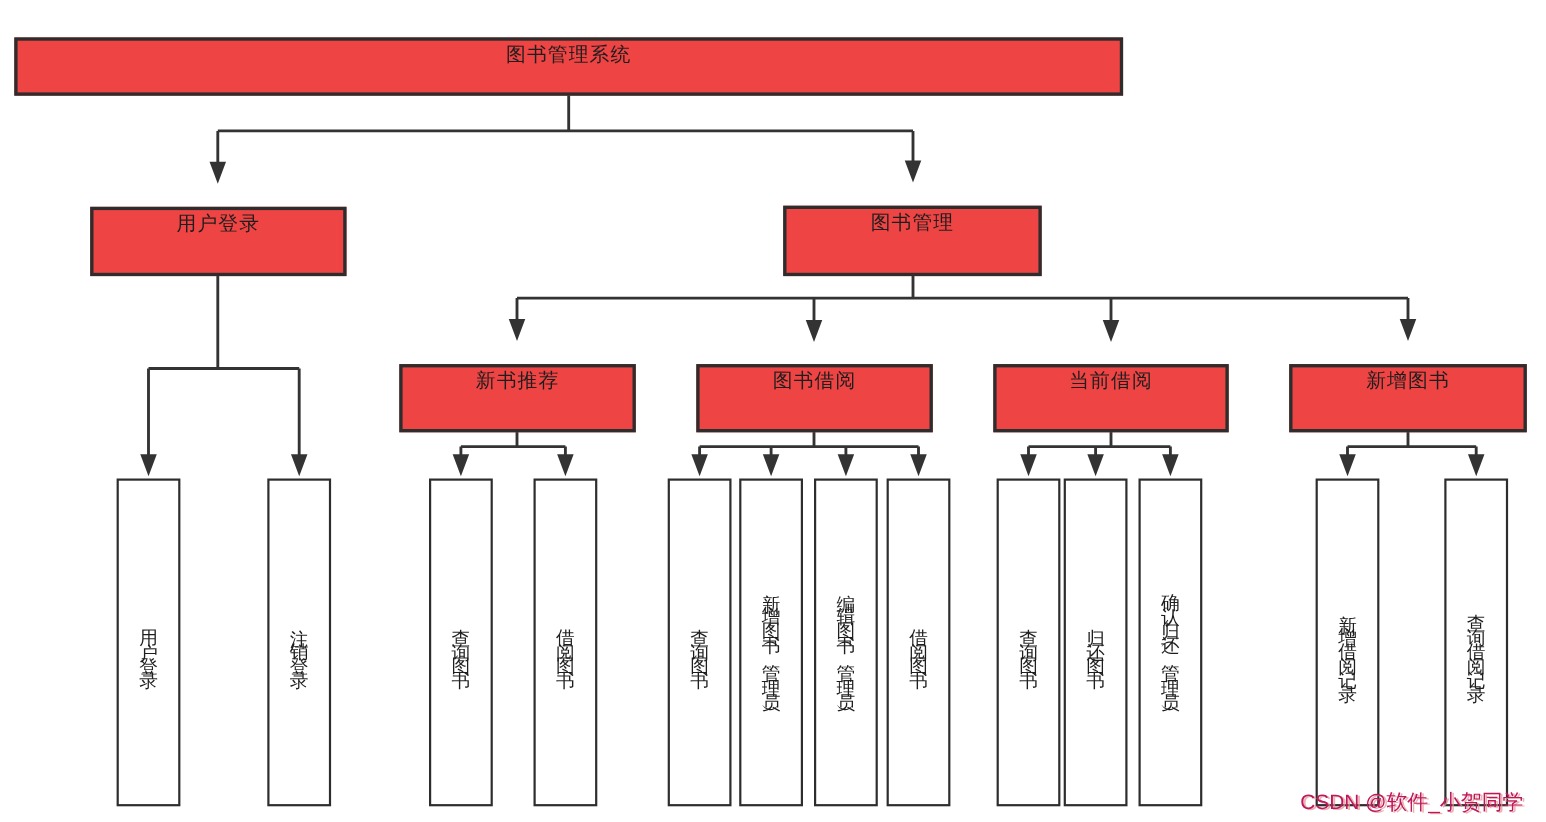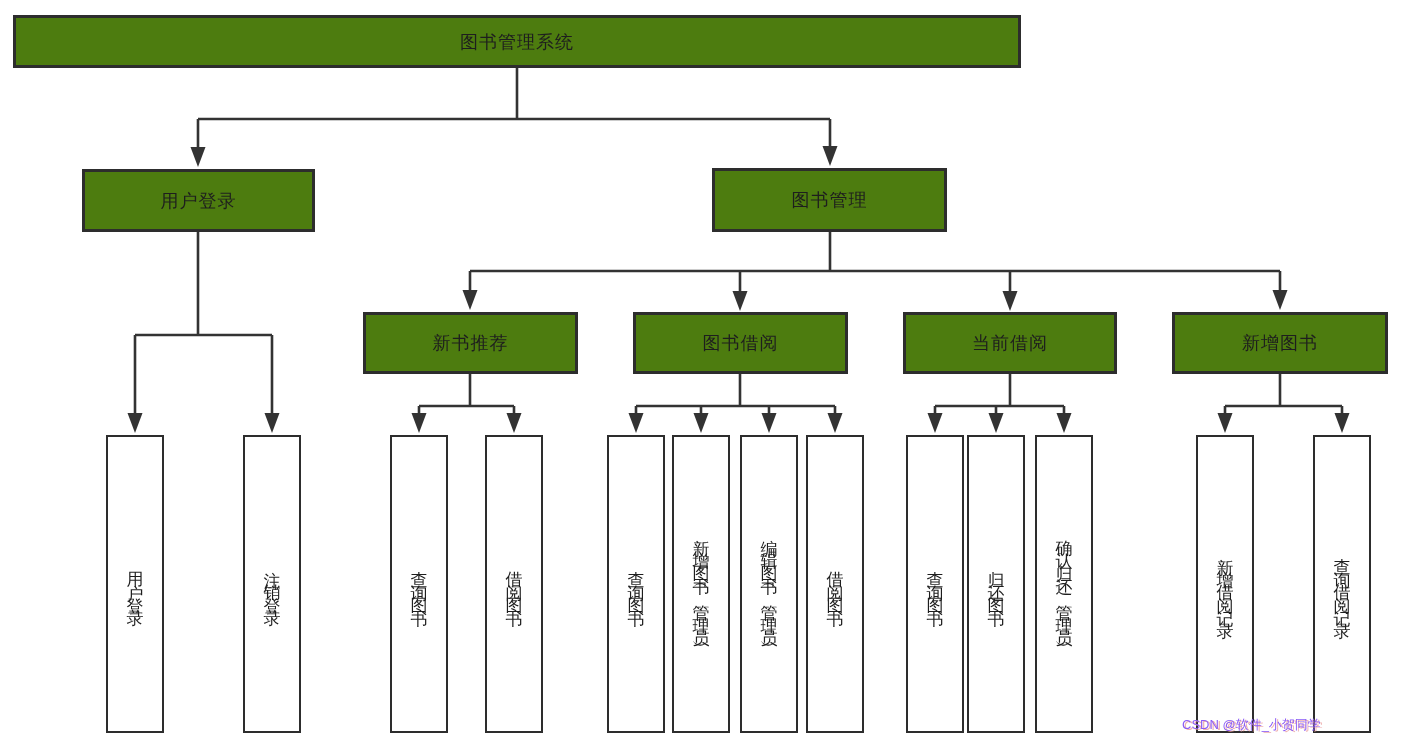--- a/index.html
+++ b/index.html
@@ -9,37 +9,37 @@
     background:#ffffff;
     overflow:hidden;
     font-family:"Liberation Sans","DejaVu Sans",sans-serif;
     color:#1e1e1e;
   }
   #connectors{position:absolute;left:0;top:0;z-index:0;}
   .conn-line{stroke:#333333;stroke-width:2.6;fill:none;}
   .arrow{fill:#333333;stroke:none;}
   .hbox{
     position:absolute;z-index:1;box-sizing:border-box;
-    background:#4d7c0f;border:3px solid #2d2d2d;
-    display:flex;align-items:center;justify-content:center;
-    font-size:18px;letter-spacing:1px;
+    background:#ef4444;border:3px solid #2d2d2d;
+    display:flex;align-items:flex-start;justify-content:center;
+    font-size:18px;letter-spacing:1px;margin-top:19px;
   }
   .vbox{
     position:absolute;z-index:1;box-sizing:border-box;
     top:435px;width:58px;height:298px;
     background:#ffffff;border:2.5px solid #2d2d2d;
     display:flex;align-items:center;justify-content:center;
     writing-mode:vertical-rl;
     font-size:17px;letter-spacing:13px;line-height:1;
   }
   .watermark{
     position:absolute;z-index:2;
     left:1182px;top:716px;
-    font-size:13px;white-space:nowrap;
-    color:#8b5cf6;
+    font-size:19px;white-space:nowrap;
+    color:#be185d;
     text-shadow:2px 1px 0 rgba(232,150,150,0.75);
   }
 </style>
 </head>
 <body>
 
 <div id="stage">
 
   <svg id="connectors" width="1405" height="747" viewBox="0 0 1405 747">
     <g>

